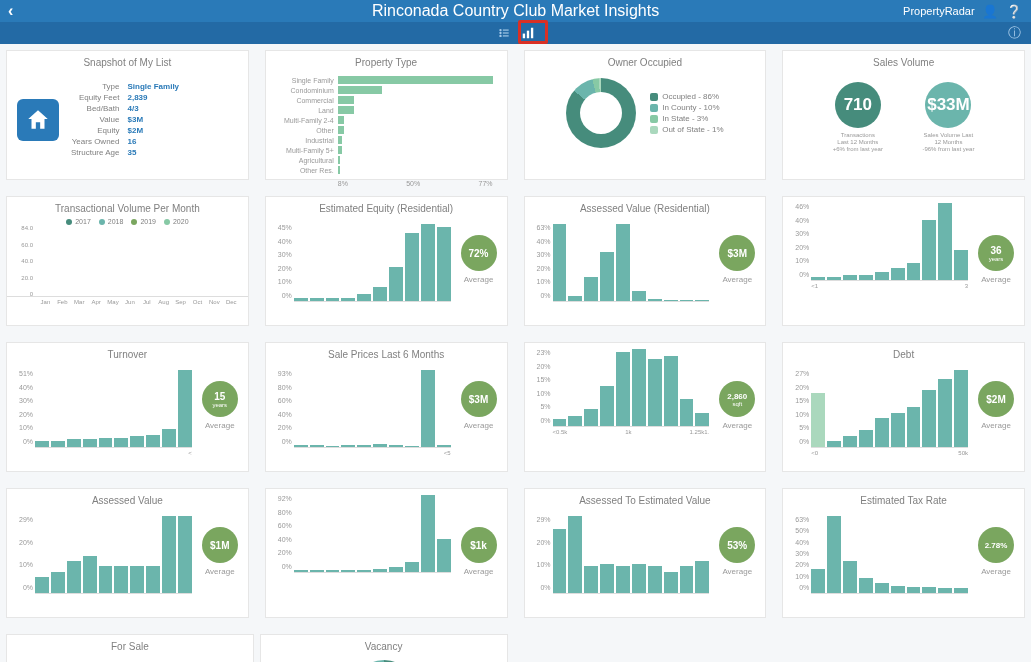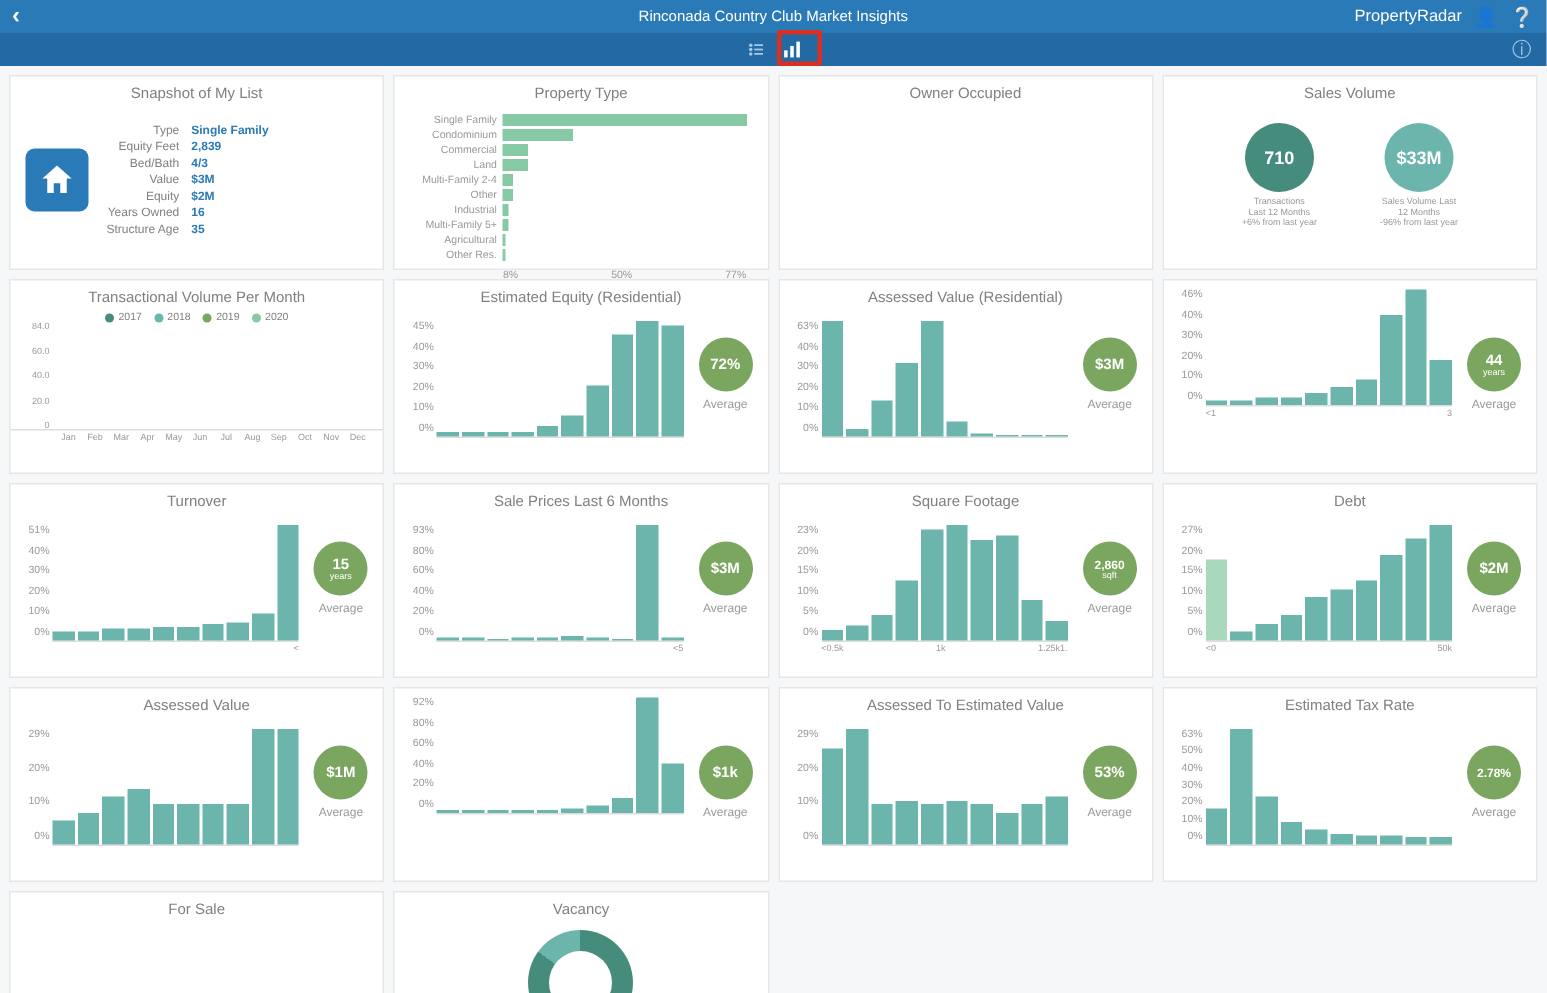--- a/index.html
+++ b/index.html
@@ -22,21 +22,21 @@
 .back-btn {
   position: absolute;
   left: 8px;
   font-size: 16px;
   font-weight: bold;
   cursor: pointer;
 }
 .header-title {
   flex: 1;
   text-align: center;
-  font-size: 10px;
+  font-size: 16px;
   font-weight: 500;
 }
 .header-right {
   position: absolute;
   right: 8px;
   display: flex;
   align-items: center;
   gap: 8px;
   font-size: 11px;
 }
@@ -77,21 +77,21 @@
 .info-btn {
   position: absolute;
   right: 10px;
   color: #a5c9e8;
   font-size: 13px;
 }
 .dashboard {
   padding: 6px;
   display: grid;
   grid-template-columns: repeat(4, 1fr);
-  gap: 6px;
+  gap: 16px;
   height: calc(100% - 44px);
   overflow-y: auto;
 }
 .card {
   background: #fff;
   border: 1px solid #e6e6e6;
   position: relative;
   height: 130px;
 }
 .card-title {
@@ -192,21 +192,21 @@
   align-items: center;
 }
 .sv-circle .circ {
   width: 46px;
   height: 46px;
   border-radius: 50%;
   display: flex;
   align-items: center;
   justify-content: center;
   color: #fff;
-  font-size: 12px;
+  font-size: 17px;
   font-weight: 600;
 }
 .sv-circle .sub { font-size: 6px; color: #999; text-align: center; margin-top: 4px; line-height: 1.2; }
 
 .bar-chart {
   padding: 6px 8px 0 28px;
   position: relative;
 }
 .yaxis-labels {
   position: absolute;
@@ -449,20 +449,29 @@
     </div>
     <div class="hbar-xaxis">
       <span>8%</span>
       <span>50%</span>
       <span>77%</span>
     </div>
   </div>
 
   <div class="card">
     <div class="card-title">Owner Occupied</div>
+    <div class="donut-chart">
+      <div class="donut-ring" style="background: conic-gradient(#468c7c 0 86%, #6bb5ac 86% 96%, #87c9a5 96% 99%, #aad8bd 99% 100%)"></div>
+      <div class="donut-legend" id="oo-legend">
+          <div><span class="swatch" style="background:#468c7c"></span>Occupied - 86%</div>
+          <div><span class="swatch" style="background:#6bb5ac"></span>In County - 10%</div>
+          <div><span class="swatch" style="background:#87c9a5"></span>In State - 3%</div>
+          <div><span class="swatch" style="background:#aad8bd"></span>Out of State - 1%</div>
+        </div>
+    </div>
   </div>
 
   <div class="card">
     <div class="card-title">Sales Volume</div>
     <div class="sales-vol-body">
       <div class="sv-circle">
         <div class="circ" style="background:#468c7c">710</div>
         <div class="sub"><span>Transactions</span><br><span>Last 12 Months</span><br><span>+6% from last year</span></div>
       </div>
       <div class="sv-circle">
@@ -663,21 +672,21 @@
           <div class="bar" style="height: 100%;"></div>
           <div class="bar" style="height: 39.1304%;"></div>
         </div>
       <div class="xaxis-row">
           <span>&lt;1</span>
           <span>3</span>
         </div>
     </div>
     <div class="avg-bubble">
         <div class="circ">
-          <span>44</span>
+          <span>36</span>
           <small>years</small>
         </div>
         <div class="label">Average</div>
       </div>
   </div>
 
   <div class="card">
     <div class="card-title">Turnover</div>
     <div class="bar-chart with-bubble">
         <div class="yaxis-labels" id="to-yax">
@@ -744,21 +753,20 @@
       </div>
     <div class="avg-bubble">
         <div class="circ">
           <span>$3M</span>
         </div>
         <div class="label">Average</div>
       </div>
   </div>
 
   <div class="card">
-    <div class="card-title">Square Footage</div>
     <div class="bar-chart with-bubble">
         <div class="yaxis-labels" id="sq-yax">
           <div>23%</div>
           <div>20%</div>
           <div>15%</div>
           <div>10%</div>
           <div>5%</div>
           <div>0%</div>
         </div>
         <div class="bars-row" id="sq-bars">

